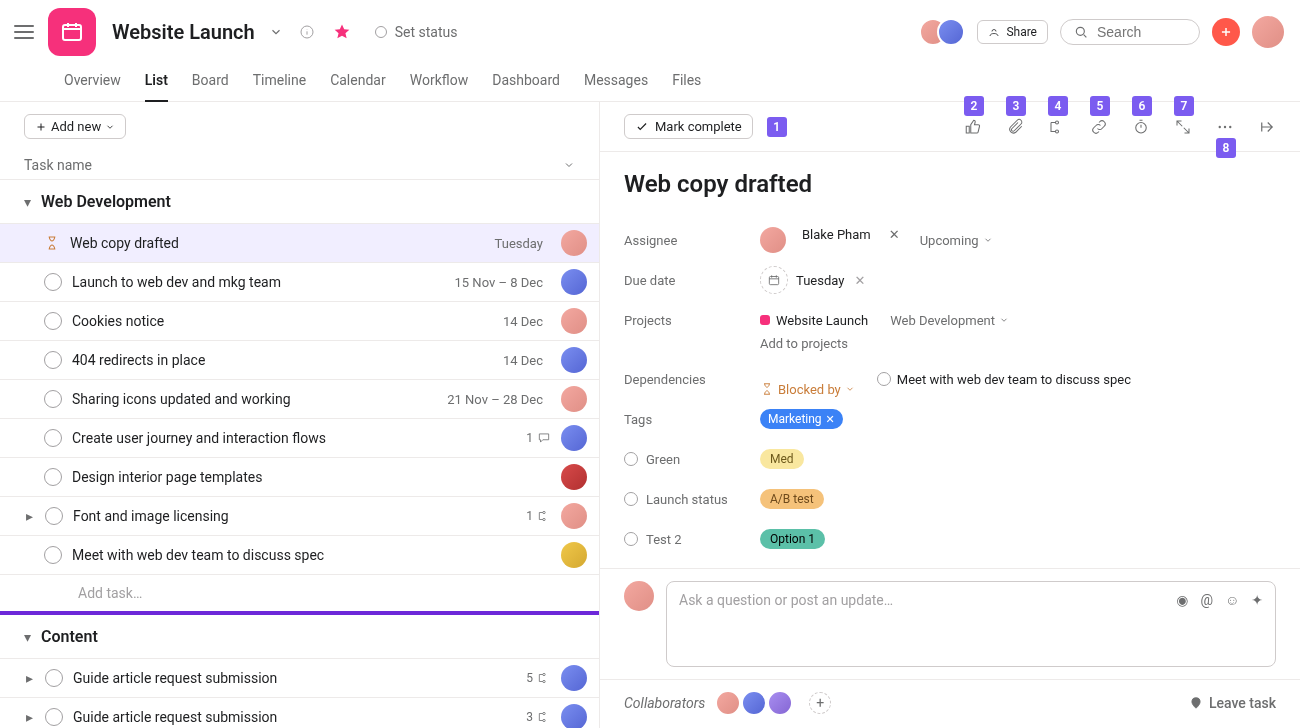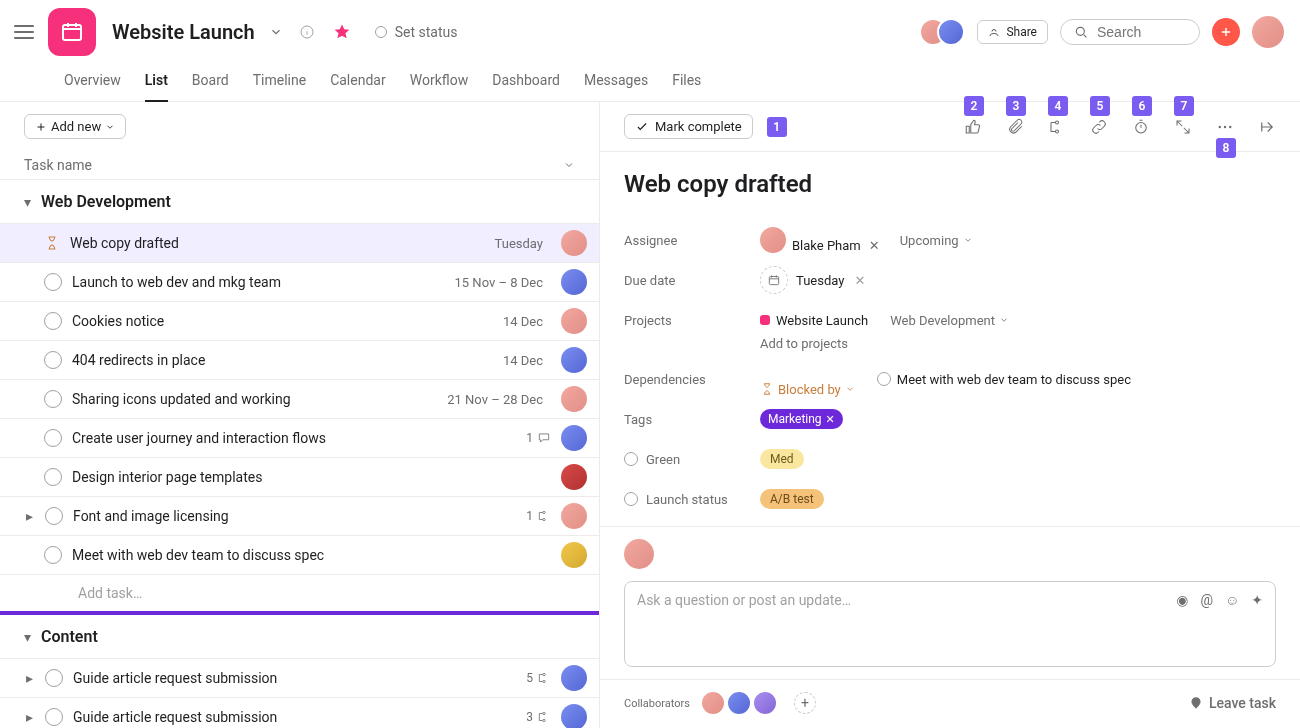--- a/index.html
+++ b/index.html
@@ -61,51 +61,51 @@
 .detail-actions{margin-left:auto;display:flex;align-items:center;gap:24px;color:#6d6e6f;position:relative;}
 .detail-actions .ic{cursor:pointer;}
 .num-badge{position:absolute;top:-22px;width:20px;height:20px;background:#7b5cf0;color:#fff;font-size:12px;font-weight:600;display:flex;align-items:center;justify-content:center;border-radius:3px;}
 .badge-extra{position:absolute;top:20px;width:20px;height:20px;background:#7b5cf0;color:#fff;font-size:12px;font-weight:600;display:flex;align-items:center;justify-content:center;border-radius:3px;}
 
 .detail-body{padding:18px 24px; overflow:auto; flex:1;}
 .task-title{font-size:24px;font-weight:600;margin-bottom:22px;}
 .field{display:flex;align-items:center;min-height:40px;font-size:13px;}
 .field-label{width:136px;color:#6d6e6f;}
 .field-value{display:flex;align-items:center;gap:8px;flex-wrap:wrap;}
-.assignee-chip{display:flex;align-items:flex-end;gap:6px;}
+.assignee-chip{display:flex;align-items:flex-start;gap:16px;}
 .assignee-chip .ax{color:#6d6e6f;cursor:pointer;margin-left:2px;}
 .small-avatar{width:26px;height:26px;border-radius:50%;background:#f1bdb0;}
 .upcoming{color:#6d6e6f;display:flex;align-items:center;gap:4px;margin-left:12px;cursor:pointer;}
 .date-box{width:28px;height:28px;border:1px dashed #cfcbcb;border-radius:50%;display:flex;align-items:center;justify-content:center;color:#6d6e6f;}
 .clear-x{color:#a2a0a2;cursor:pointer;margin-left:2px;}
 .proj-chip{display:flex;align-items:center;gap:6px;}
 .proj-dot{width:10px;height:10px;background:#f6307b;border-radius:3px;}
 .proj-section{color:#6d6e6f;display:flex;align-items:center;gap:4px;margin-left:14px;cursor:pointer;}
 .add-link{color:#6d6e6f;cursor:pointer;font-size:13px;margin-left:136px;margin-top:-4px;margin-bottom:8px;display:block;}
 .blocked-chip{color:#c97d3a;display:flex;align-items:center;gap:4px;cursor:pointer;margin-top:20px;}
 .dep-task{display:flex;align-items:center;gap:6px;margin-left:14px;}
-.tag-pill{background:#6d28d9;color:#fff;padding:3px 8px;border-radius:10px;font-size:12px;display:flex;align-items:center;gap:4px;}
+.tag-pill{background:#3b82f6;color:#fff;padding:3px 8px;border-radius:10px;font-size:12px;display:flex;align-items:center;gap:4px;}
 .tag-pill .tx{cursor:pointer;font-size:11px;}
 .cf-row{display:flex;align-items:center;min-height:40px;font-size:13px;}
 .cf-label{width:136px;color:#6d6e6f;display:flex;align-items:center;gap:8px;}
 .cf-check{width:14px;height:14px;border:1.5px solid #a2a0a2;border-radius:50%;}
 .pill{padding:3px 10px;border-radius:10px;font-size:12px;display:inline-block;}
 .pill.yellow{background:#f9e79f;color:#6e5a1c;}
 .pill.orange{background:#f5c27a;color:#6e4a1c;}
 .pill.teal{background:#5bc0a8;color:#000000;}
 
-.comment-area{border-top:1px solid #edeae9;padding:12px 24px;display:flex;gap:12px;flex-direction:column;}
+.comment-area{border-top:1px solid #edeae9;padding:12px 24px;display:flex;gap:12px;}
 .comment-avatar{width:30px;height:30px;border-radius:50%;background:#f1bdb0;flex:none;}
 .comment-box{flex:1;border:1px solid #cfcbcb;border-radius:8px;min-height:86px;padding:10px 12px;display:flex;justify-content:space-between;}
 .comment-box .ph{color:#a2a0a2;font-size:14px;}
 .comment-tools{display:flex;gap:12px;color:#6d6e6f;align-self:flex-start;}
 .comment-tools span{cursor:pointer;}
 
 .collab-row{display:flex;align-items:center;padding:10px 24px 14px;gap:10px;border-top:1px solid #edeae9;}
-.collab-label{color:#6d6e6f;font-size:11px;}
+.collab-label{color:#6d6e6f;font-size:14px;font-style:italic;}
 .collab-stack{display:flex;}
 .collab-stack .avatar{width:26px;height:26px;}
 .add-collab{width:22px;height:22px;border:1px dashed #cfcbcb;border-radius:50%;display:flex;align-items:center;justify-content:center;color:#6d6e6f;cursor:pointer;margin-left:6px;font-size:14px;}
 .leave{margin-left:auto;color:#6d6e6f;display:flex;align-items:center;gap:6px;cursor:pointer;font-weight:500;}
 
 .av-pink{background:linear-gradient(135deg,#f3a8a0,#e08f86);}
 .av-blue{background:linear-gradient(135deg,#7a8ef0,#5566d4);}
 .av-red{background:linear-gradient(135deg,#d84a4a,#b13030);}
 .av-yellow{background:linear-gradient(135deg,#f0c84a,#d4a830);}
 .av-purple{background:linear-gradient(135deg,#a88ef0,#8566d4);}

